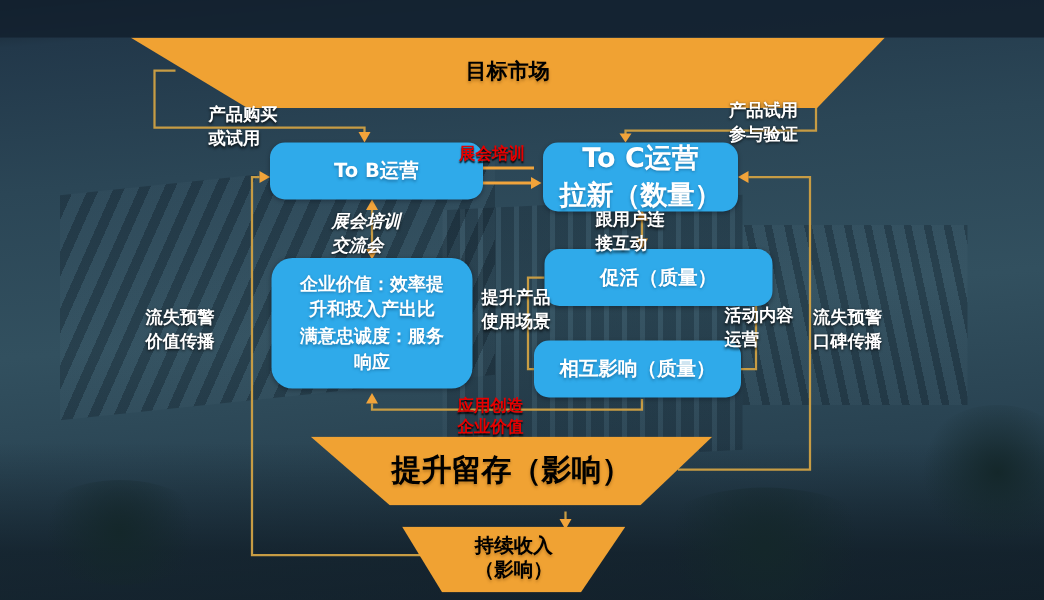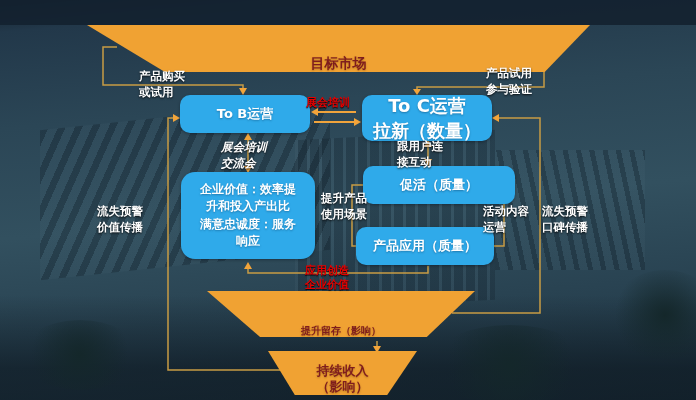--- a/index.html
+++ b/index.html
@@ -27,34 +27,34 @@
   .t2{left:430px;bottom:-5px;width:160px;height:80px;}
   .t3{left:610px;bottom:40px;width:110px;height:90px;}
 
   
   svg.connectors{position:absolute;left:0;top:0;z-index:2;}
   .line{fill:none;stroke:#C79C44;stroke-width:1.5;}
   .line-bright{fill:none;stroke:#F0A43C;stroke-width:2;}
   .arrow{fill:#F2A43A;stroke:none;}
 
   
-  .trap{position:absolute;z-index:3;background:#F0A233;display:flex;align-items:flex-end;justify-content:center;
-    color:#7f1d1d;font-weight:bold;text-align:center;white-space:pre-line;line-height:1.25;
+  .trap{position:absolute;z-index:3;background:#F0A233;display:flex;align-items:center;justify-content:center;
+    color:#000000;font-weight:bold;text-align:center;white-space:pre-line;line-height:1.25;
     text-shadow:0 1px 2px rgba(90,50,0,.35);}
   .trap-top{left:87px;top:25px;width:503px;height:47px;font-size:14px;
     clip-path:polygon(0% 0%,100% 0%,91% 100%,15.5% 100%);}
-  .trap-retention{left:207px;top:291px;width:268px;height:46px;font-size:10px;
+  .trap-retention{left:207px;top:291px;width:268px;height:46px;font-size:20px;
     clip-path:polygon(0% 0%,100% 0%,82% 100%,19.8% 100%);font-family:Liberation Serif, serif;}
   .trap-revenue{left:268px;top:351px;width:149px;height:44px;font-size:13px;
     clip-path:polygon(0% 0%,100% 0%,80% 100%,18% 100%);}
 
   .node{position:absolute;z-index:3;background:#2FAAEA;border-radius:10px;display:flex;align-items:center;justify-content:center;
     color:#fff;font-weight:bold;text-align:center;white-space:pre-line;
     box-shadow:0 1px 3px rgba(0,10,20,.35);text-shadow:0 1px 2px rgba(10,60,100,.45);}
-  .node-tob{left:180px;top:95px;width:130px;height:38px;font-size:13px;}
+  .node-tob{left:180px;top:95px;width:142px;height:38px;font-size:13px;}
   .node-toc{left:362px;top:95px;width:130px;height:46px;font-size:18px;line-height:1.4;}
   .node-ev{left:181px;top:172px;width:134px;height:87px;font-size:12px;line-height:1.45;border-radius:14px;}
   .node-act{left:363px;top:166px;width:152px;height:38px;font-size:13px;}
   .node-app{left:356px;top:227px;width:138px;height:38px;font-size:13px;}
 
   .lbl{position:absolute;z-index:4;color:#fff;font-weight:bold;font-size:11.5px;line-height:1.35;
     white-space:pre-line;text-shadow:0 1px 2px rgba(0,0,0,.85);}
   .lbl-red{position:absolute;z-index:4;color:#E60000;font-weight:bold;font-size:11px;line-height:1.3;
     white-space:pre-line;text-shadow:0 1px 1px rgba(0,0,0,.9);}
   .lbl-purchase{left:113px;top:69px;margin-left:26px;}
@@ -142,21 +142,21 @@
 <div class="node node-ev">
   <span>企业价值：效率提
 升和投入产出比
 满意忠诚度：服务
 响应</span>
 </div>
 <div class="node node-act">
   <span>促活（质量）</span>
 </div>
 <div class="node node-app">
-  <span>产品应用（质量）</span>
+  <span>相互影响（质量）</span>
 </div>
 
 <div class="lbl lbl-purchase">产品购买
 或试用</div>
 <div class="lbl lbl-trial">产品试用
 参与验证</div>
 <div class="lbl lbl-exhibition">展会培训
 交流会</div>
 <div class="lbl lbl-userconnect">跟用户连
 接互动</div>

